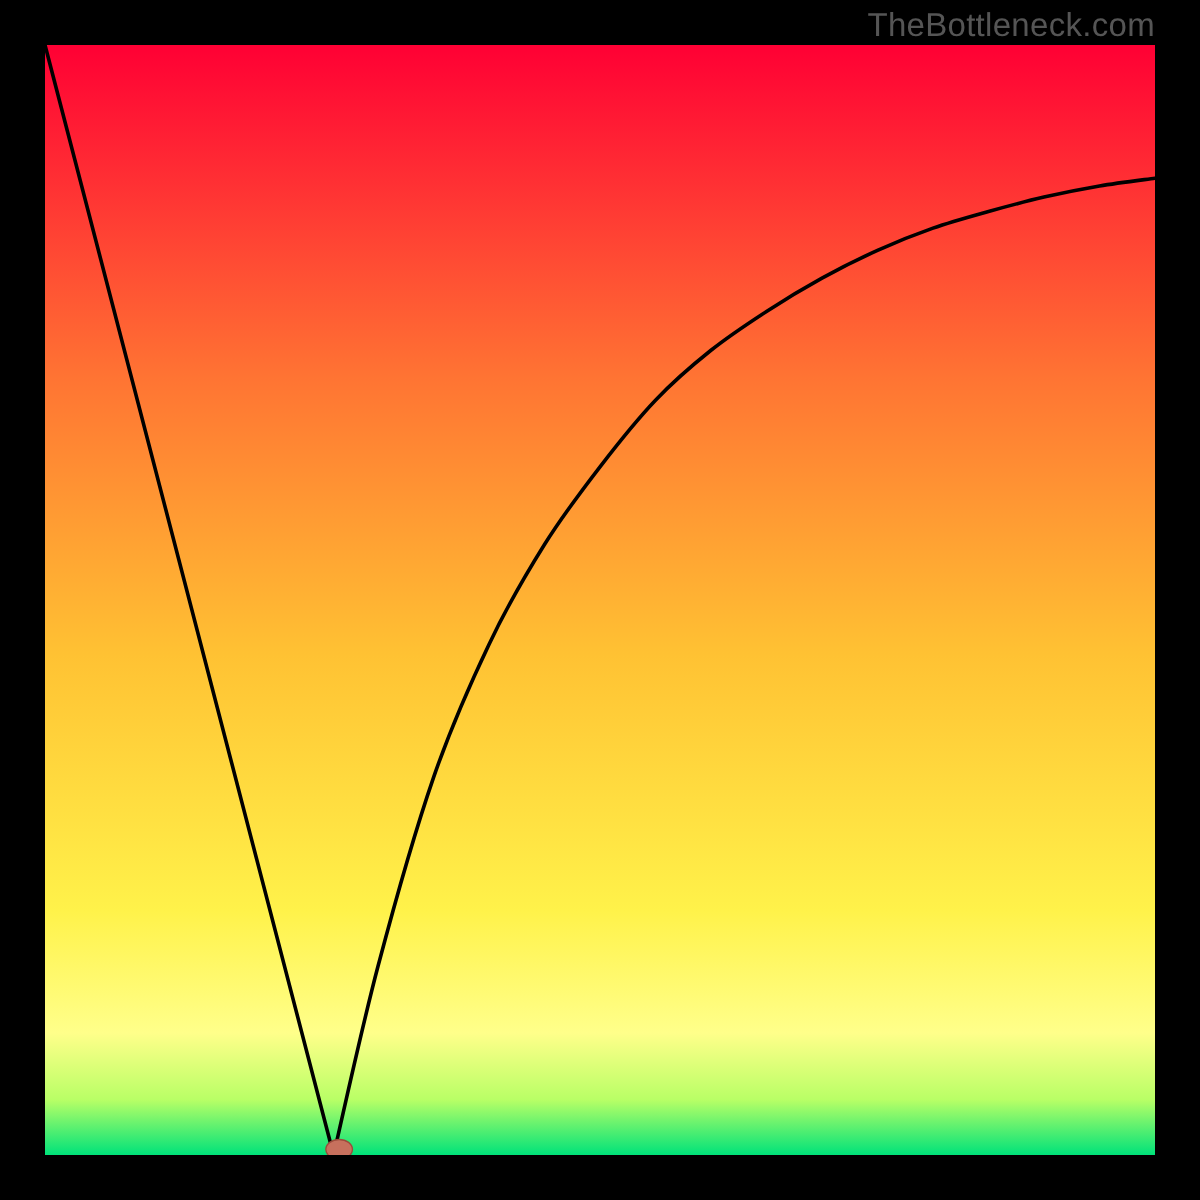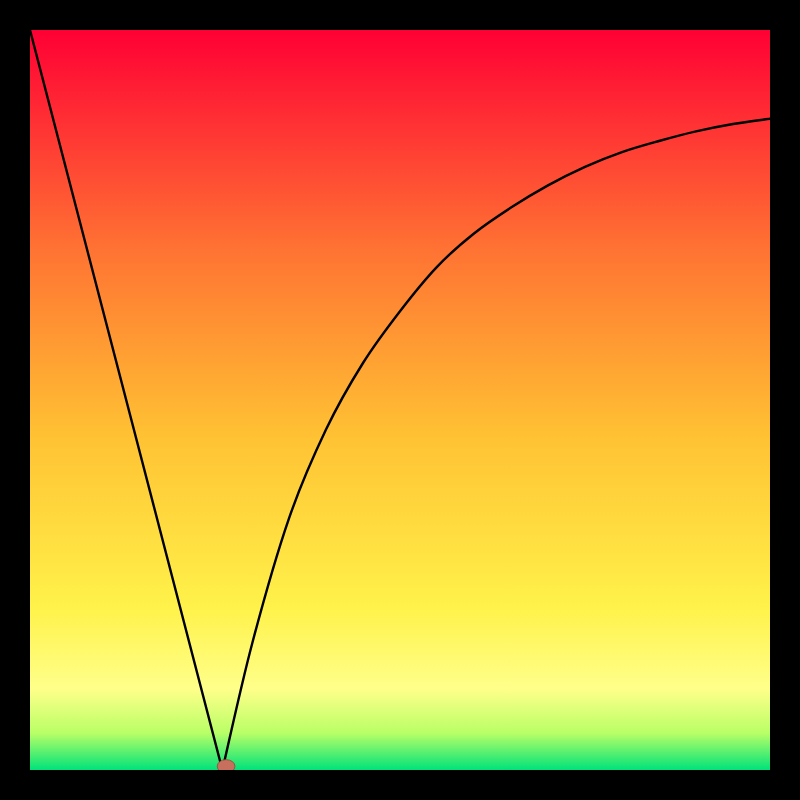--- a/index.html
+++ b/index.html
@@ -38,20 +38,21 @@
     font-size: 22px;
     font-weight: 500;
     letter-spacing: 0.2px;
   }
 </style>
 </head>
 <body>
 
 <div class="frame">
 
+  <div class="watermark">TheBottleneck.com</div>
 
   <div class="plot-area">
     <svg viewBox="0 0 100 100" preserveAspectRatio="none">
       <defs>
         <linearGradient id="bg-grad" x1="0" y1="0" x2="0" y2="1">
           <stop id="g0" offset="0%" stop-color="#ff0034"></stop>
           <stop id="g1" offset="30%" stop-color="#ff7433"></stop>
           <stop id="g2" offset="55%" stop-color="#ffc233"></stop>
           <stop id="g3" offset="78%" stop-color="#fff24a"></stop>
           <stop id="g4" offset="89%" stop-color="#ffff8a"></stop>

